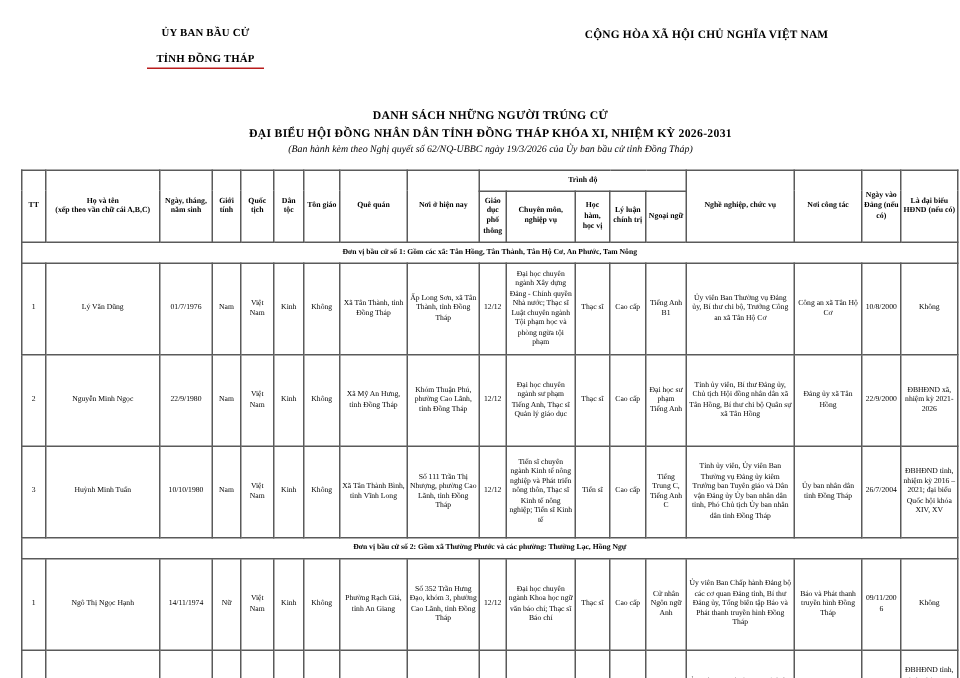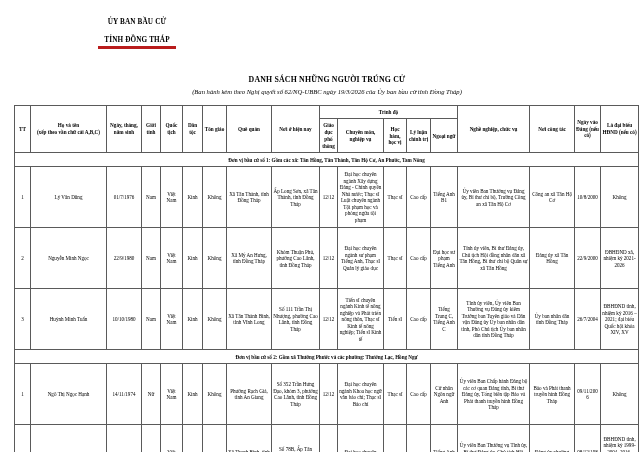--- a/index.html
+++ b/index.html
@@ -47,21 +47,21 @@
     font-weight: bold;
     letter-spacing: .15px;
     line-height: 1.35;
   }
   .hdr-line2 {
     font-size: 7.2px;
     font-weight: bold;
     letter-spacing: .15px;
     line-height: 1.35;
     display: inline-block;
-    border-bottom: 3px solid #b91c1c;
+    border-bottom: 1px solid #b91c1c;
     padding: 0 6px 1px 6px;
   }
   .hdr-right .hdr-line1 {
     font-size: 7.6px;
   }
   .hdr-right .hdr-line2 {
     font-size: 7.4px;
     font-weight: bold;
   }
 
@@ -139,25 +139,27 @@
 <body>
 
 <div class="page">
 
   <div class="doc-header">
     <div class="hdr-left">
       <div class="hdr-line1">ỦY BAN BẦU CỬ</div>
       <div class="hdr-line2">TỈNH ĐỒNG THÁP</div>
     </div>
     <div class="hdr-right">
+      <div class="hdr-line1">CỘNG HÒA XÃ HỘI CHỦ NGHĨA VIỆT NAM</div>
     </div>
   </div>
 
   <div class="titles">
     <div class="title-main">DANH SÁCH NHỮNG NGƯỜI TRÚNG CỬ</div>
+    <div class="title-sub">ĐẠI BIỂU HỘI ĐỒNG NHÂN DÂN TỈNH ĐỒNG THÁP KHÓA XI, NHIỆM KỲ 2026-2031</div>
     <div class="title-note">(Ban hành kèm theo Nghị quyết số 62/NQ-UBBC ngày 19/3/2026 của Ủy ban bầu cử tỉnh Đồng Tháp)</div>
   </div>
 
   <table class="list">
     <colgroup>
       <col style="width:16px">
       <col style="width:76px">
       <col style="width:35px">
       <col style="width:19px">
       <col style="width:22px">

